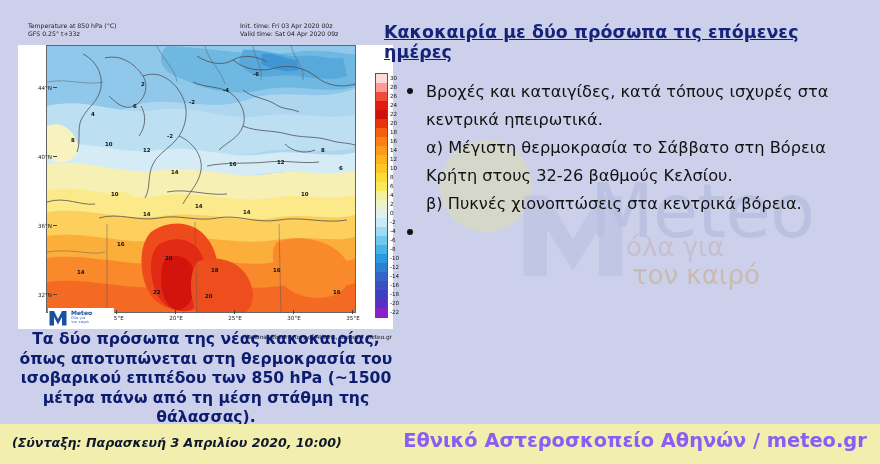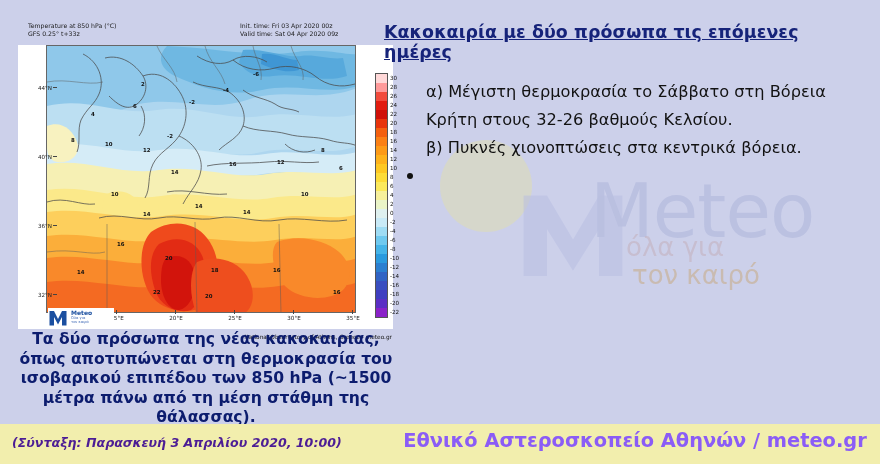--- a/index.html
+++ b/index.html
@@ -66,21 +66,21 @@
   #bullets{position:absolute;left:398px;top:78px;width:478px;z-index:3;}
   .bl{position:relative;font-size:16.2px;line-height:27.6px;color:#121212;margin:0 0 1px 0;}
   .bl.b{padding-left:28px;}
   .bl.b .dot{position:absolute;left:9px;top:10px;width:6px;height:6px;border-radius:50%;
     background:#111;}
   .bl.s{padding-left:28px;}
 
   
   #footer{position:absolute;left:0;top:424px;width:880px;height:40px;background:#f2eead;z-index:4;}
   #fleft{position:absolute;left:12px;top:11px;font-size:12.6px;font-weight:bold;font-style:italic;
-    color:#4c1d95;}
+    color:#0f172a;}
   #fright{position:absolute;left:400px;top:5px;width:470px;font-size:19.4px;font-weight:bold;
     color:#8b5cf6;text-align:center;}
 </style>
 </head>
 <body>
 
 <div id="slide">
 
   <div class="watermark">
     <div class="wm-circ"></div>
@@ -279,20 +279,21 @@
     </div>
 
     <div class="credit">National Observatory of Athens, Greece - meteo.gr</div>
   </div>
 
   <div id="caption">Τα δύο πρόσωπα της νέας κακοκαιρίας,  όπως αποτυπώνεται στη θερμοκρασία του ισοβαρικού επιπέδου των 850 hPa (~1500 μέτρα πάνω από τη μέση στάθμη της θάλασσας).</div>
 
   <div id="rtitle">Κακοκαιρία με δύο πρόσωπα τις επόμενες ημέρες</div>
 
   <div id="bullets">
+      <div class="bl b"><span class="dot"></span><span>Βροχές και καταιγίδες, κατά τόπους ισχυρές στα κεντρικά ηπειρωτικά.</span></div>
       <div class="bl s"><span>α) Μέγιστη θερμοκρασία το Σάββατο στη Βόρεια Κρήτη στους 32-26 βαθμούς Κελσίου.</span></div>
       <div class="bl s"><span>β) Πυκνές χιονοπτώσεις στα κεντρικά βόρεια.</span></div>
       <div class="bl b"><span class="dot"></span></div>
     </div>
 
   <div id="footer">
     <div id="fleft">(Σύνταξη: Παρασκευή 3 Απριλίου 2020, 10:00)</div>
     <div id="fright">Εθνικό Αστεροσκοπείο Αθηνών / meteo.gr</div>
   </div>
 

